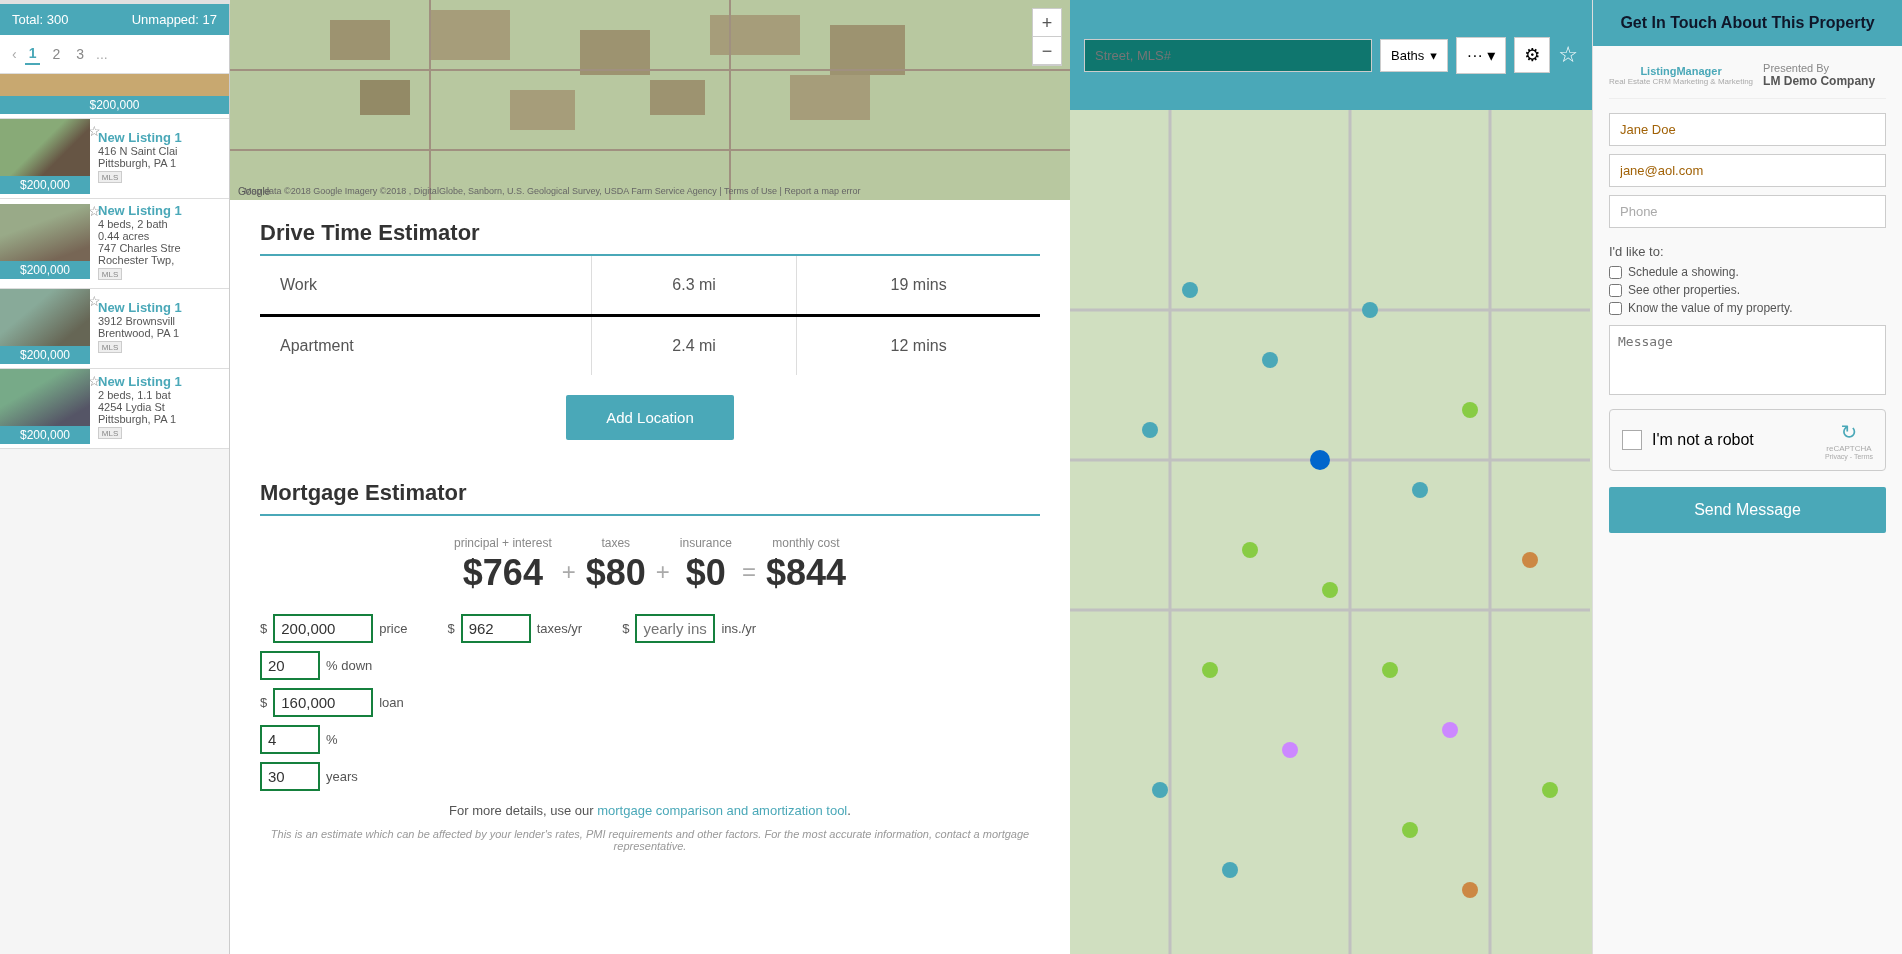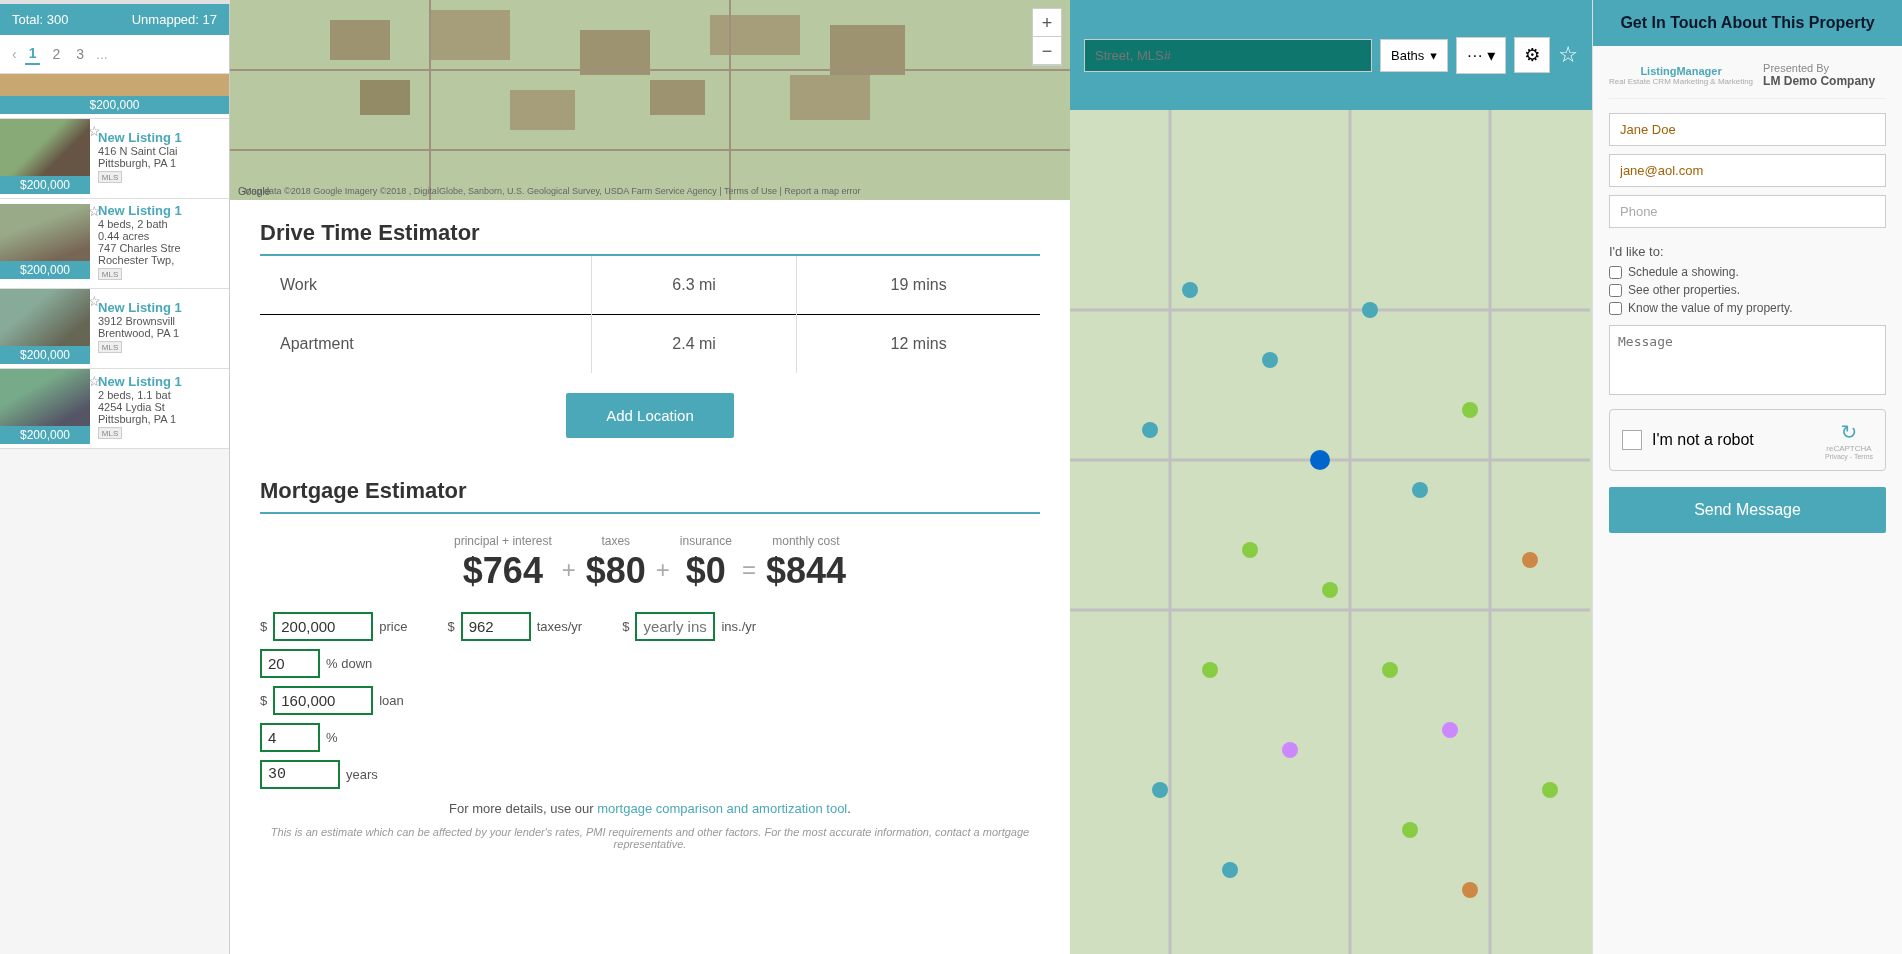--- a/index.html
+++ b/index.html
@@ -198,21 +198,21 @@
       border-right: 1px solid #ddd;
     }
     .drive-time-table td:first-child {
       text-align: left;
       padding-left: 20px;
     }
     .drive-time-table td:last-child {
       border-right: none;
     }
     .drive-time-table tr {
-      border-bottom: 1px solid #000000;
+      border-bottom: 3px solid #000000;
     }
     .drive-time-table tr:last-child {
       border-bottom: none;
     }
     .add-location-btn {
       display: block;
       margin: 20px auto;
       background: #4aa8b8;
       color: white;
       border: none;
@@ -664,21 +664,21 @@
         <div class="input-row">
           <span class="input-prefix">$</span>
           <input class="wide" type="text" value="160,000" style="">
           <span>loan</span>
         </div>
         <div class="input-row">
           <input type="text" style="width: 60px;" value="4">
           <span>%</span>
         </div>
         <div class="input-row">
-          <input type="text" style="width: 80px; font-family: Liberation Mono, monospace;" value="30">
+          <input type="text" style="width: 60px;" value="30">
           <span>years</span>
         </div>
       </div>
 
       <div style="display:flex;flex-direction:column;gap:8px;margin-top:0;">
         <div class="input-row">
           <span class="input-prefix">$</span>
           <input type="text" style="width: 70px;" value="962">
           <span>taxes/yr</span>
         </div>

